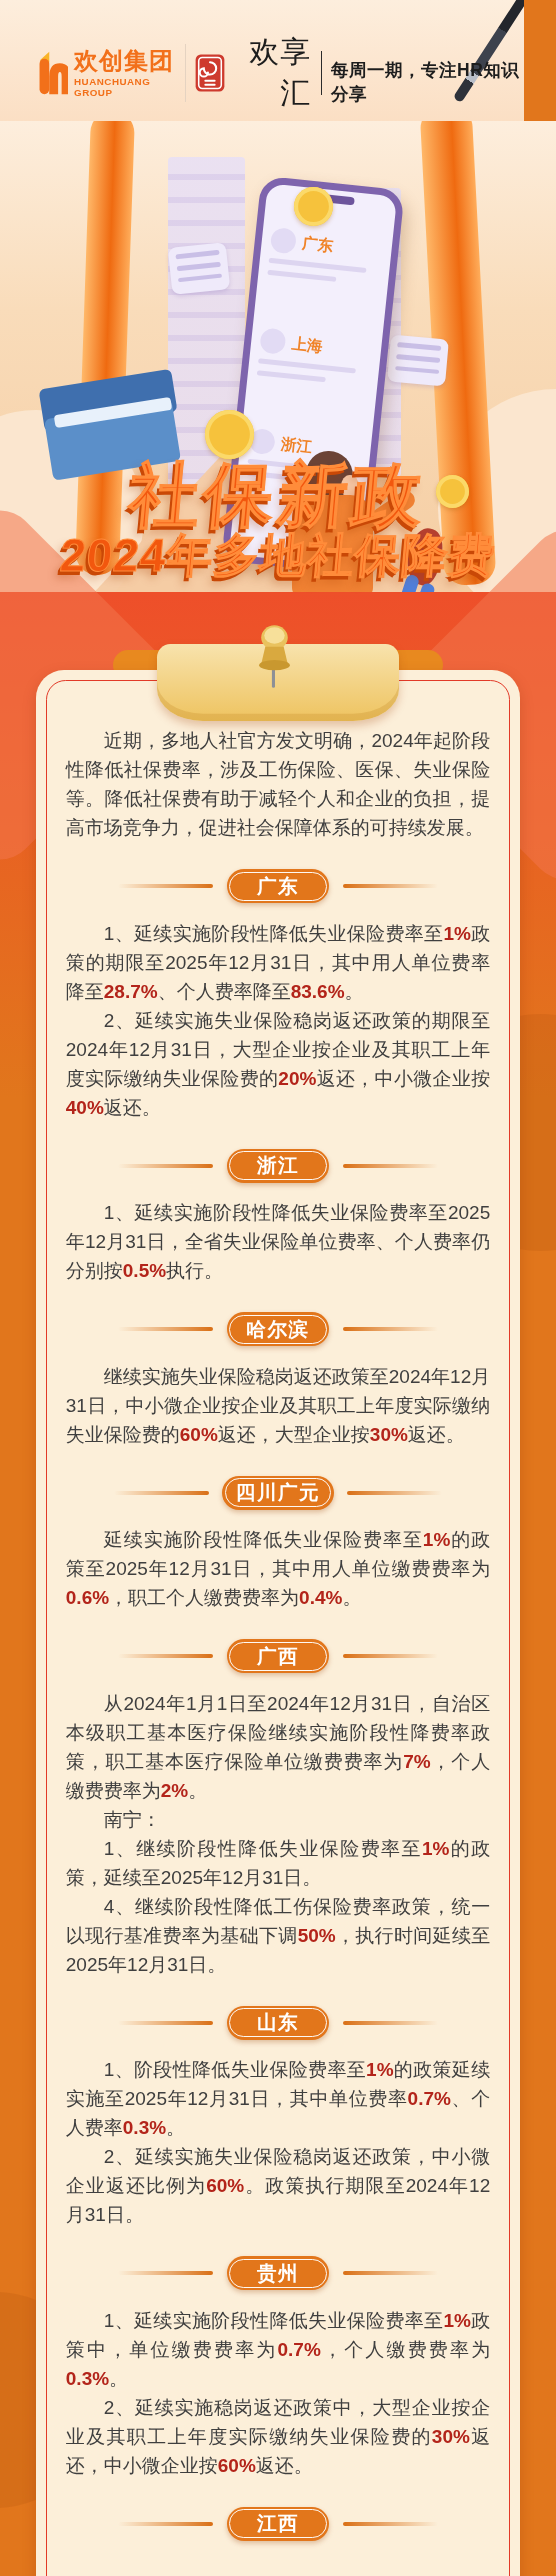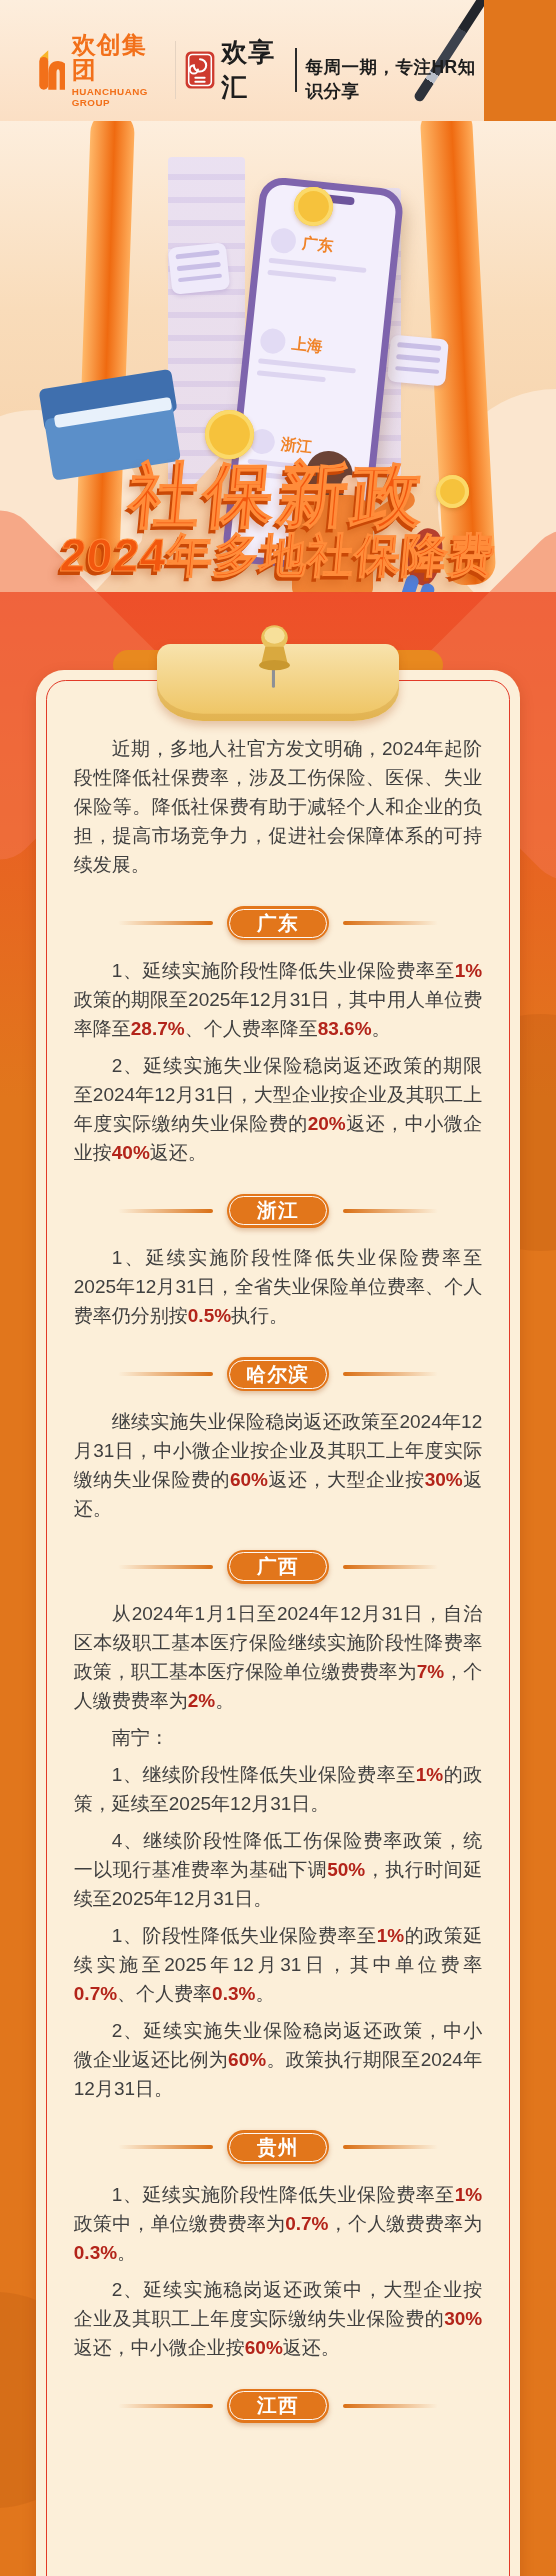--- a/index.html
+++ b/index.html
@@ -1,28 +1,28 @@
 <!DOCTYPE html>
 <html style="font-size:8.2px"><head>
 <meta charset="utf-8">
 <style>
   html,body{margin:0;padding:0;background:#888;}
   .page{position:relative;width:556px;height:3770px;margin:0 auto;overflow:hidden;
         background:#e1761c;font-family:"Liberation Sans","DejaVu Sans",sans-serif;}
 
   
-  .header{position:absolute;top:0;left:0;width:484px;height:121px;overflow:hidden;
+  .header{position:absolute;top:0;left:0;width:524px;height:121px;overflow:hidden;
           background:linear-gradient(180deg,#fdeedd,#fbdfc4);}
   .brand-row{position:absolute;top:32px;left:36px;display:flex;align-items:center;}
   .brand-text{margin-left:6.2px;display:flex;flex-direction:column;}
   .brand-cn{font-size:24px;font-weight:900;color:#f2701a;line-height:1.05;letter-spacing:1px;}
   .brand-en{font-size:9.8px;font-weight:700;color:#f2701a;letter-spacing:0.5px;margin-top:3.6px;}
   .div-light{width:1px;height:58px;background:#e5d3c1;margin:0 9.3px;}
   .seal{width:30px;height:38px;flex:0 0 auto;}
-  .pub-name{font-size:26px;font-weight:700;color:#1d1d1d;margin-left:6.2px;letter-spacing:1px;}
+  .pub-name{font-size:30px;font-weight:400;color:#1d1d1d;margin-left:6.2px;letter-spacing:1px;text-align:right;}
   .div-dark{width:1.5px;height:44px;background:#2b2b2b;margin:0 8.8px 0 9.8px;}
   .tagline{font-size:17.5px;font-weight:700;color:#1d1d1d;letter-spacing:0.5px;margin-top:18px;}
   .pen{position:absolute;right:27px;top:-18.5px;width:10.3px;height:129px;border-radius:5.2px;
        background:linear-gradient(180deg,#23262c 0 35%,#3d424d 35% 75%,#b9bec8 75% 82%,#2e323a 82%);
        transform:rotate(33deg);}
 
   
   .hero{position:absolute;top:121px;left:0;width:556px;height:471px;overflow:hidden;
         background:linear-gradient(180deg,#fdeedd 0%,#f9dcba 40%,#f5cda2 100%);}
   .page-bar{position:absolute;border-radius:21.6px;}
@@ -79,21 +79,21 @@
          border-radius:13.4px 13.4px 46px 46px/13.4px 13.4px 32px 32px;
          box-shadow:inset 0 -7.2px 0 rgba(190,130,30,.25),0 4.1px 8.2px rgba(160,60,0,.25);}
   .pin{position:absolute;top:624px;left:50%;transform:translateX(-58%);z-index:4;}
 
   
   .card{position:absolute;top:670px;left:36px;width:484px;height:2519px;z-index:2;
         background:#fcefd9;border-radius:28px;box-shadow:0 5.2px 12.4px rgba(140,40,0,.25);}
   .card::before{content:'';position:absolute;inset:10.3px;border:1px solid #e23a28;border-radius:19.6px;pointer-events:none;}
   .card-content{position:absolute;inset:11.3px;padding:45px 18.5px 0;overflow:hidden;
         font-size:19px;line-height:29px;color:#3f3f3f;text-align:justify;font-weight:500;}
-  .para{margin:8px;text-indent:2em;}
+  .para{margin:0;text-indent:2em;}
   .hl{color:#b3241a;font-weight:800;}
   .badge-row{display:flex;align-items:center;justify-content:center;gap:13.4px;margin:27px 0 15.5px;text-indent:0;}
   .bline{height:4.1px;flex:0 0 95px;border-radius:2.1px;}
   .bline.l{background:linear-gradient(90deg,rgba(217,111,21,0),#d96f15);}
   .bline.r{background:linear-gradient(270deg,rgba(217,111,21,0),#d96f15);}
   .badge{min-width:76px;padding:0 13.4px;height:34px;background:#e2761b;border-radius:17.5px;position:relative;
         display:flex;align-items:center;justify-content:center;box-shadow:0 2.6px 5.2px rgba(150,60,0,.28);}
   .badge::after{content:'';position:absolute;inset:2.6px;border:1px solid rgba(255,255,255,.95);border-radius:14.4px;}
   .badge-text{font-size:19.6px;font-weight:800;color:#fff;letter-spacing:1.5px;line-height:1;}
 </style>
@@ -221,30 +221,47 @@
                 <span class="badge-text">哈尔滨</span>
               </span>
               <span class="bline r"></span>
             </div>
             <p class="para"><span>继续实施失业保险稳岗返还政策至2024年12月31日，中小微企业按企业及其职工上年度实际缴纳失业保险费的</span><span class="hl">60%</span><span>返还，大型企业按</span><span class="hl">30%</span><span>返还。</span></p>
           </section>
           <section>
             <div class="badge-row">
               <span class="bline l"></span>
               <span class="badge">
+                <span class="badge-text">四川广元</span>
+              </span>
+              <span class="bline r"></span>
+            </div>
+            <p class="para"><span>延续实施阶段性降低失业保险费率至</span><span class="hl">1%</span><span>的政策至2025年12月31日，其中用人单位缴费费率为</span><span class="hl">0.6%</span><span>，职工个人缴费费率为</span><span class="hl">0.4%</span><span>。</span></p>
+          </section>
+          <section>
+            <div class="badge-row">
+              <span class="bline l"></span>
+              <span class="badge">
                 <span class="badge-text">广西</span>
               </span>
               <span class="bline r"></span>
             </div>
             <p class="para"><span>从2024年1月1日至2024年12月31日，自治区本级职工基本医疗保险继续实施阶段性降费率政策，职工基本医疗保险单位缴费费率为</span><span class="hl">7%</span><span>，个人缴费费率为</span><span class="hl">2%</span><span>。</span></p>
             <p class="para"><span>南宁：</span></p>
             <p class="para"><span>1、继续阶段性降低失业保险费率至</span><span class="hl">1%</span><span>的政策，延续至2025年12月31日。</span></p>
             <p class="para"><span>4、继续阶段性降低工伤保险费率政策，统一以现行基准费率为基础下调</span><span class="hl">50%</span><span>，执行时间延续至2025年12月31日。</span></p>
           </section>
           <section>
+            <div class="badge-row">
+              <span class="bline l"></span>
+              <span class="badge">
+                <span class="badge-text">山东</span>
+              </span>
+              <span class="bline r"></span>
+            </div>
             <p class="para"><span>1、阶段性降低失业保险费率至</span><span class="hl">1%</span><span>的政策延续实施至2025年12月31日，其中单位费率</span><span class="hl">0.7%</span><span>、个人费率</span><span class="hl">0.3%</span><span>。</span></p>
             <p class="para"><span>2、延续实施失业保险稳岗返还政策，中小微企业返还比例为</span><span class="hl">60%</span><span>。政策执行期限至2024年12月31日。</span></p>
           </section>
           <section>
             <div class="badge-row">
               <span class="bline l"></span>
               <span class="badge">
                 <span class="badge-text">贵州</span>
               </span>
               <span class="bline r"></span>

